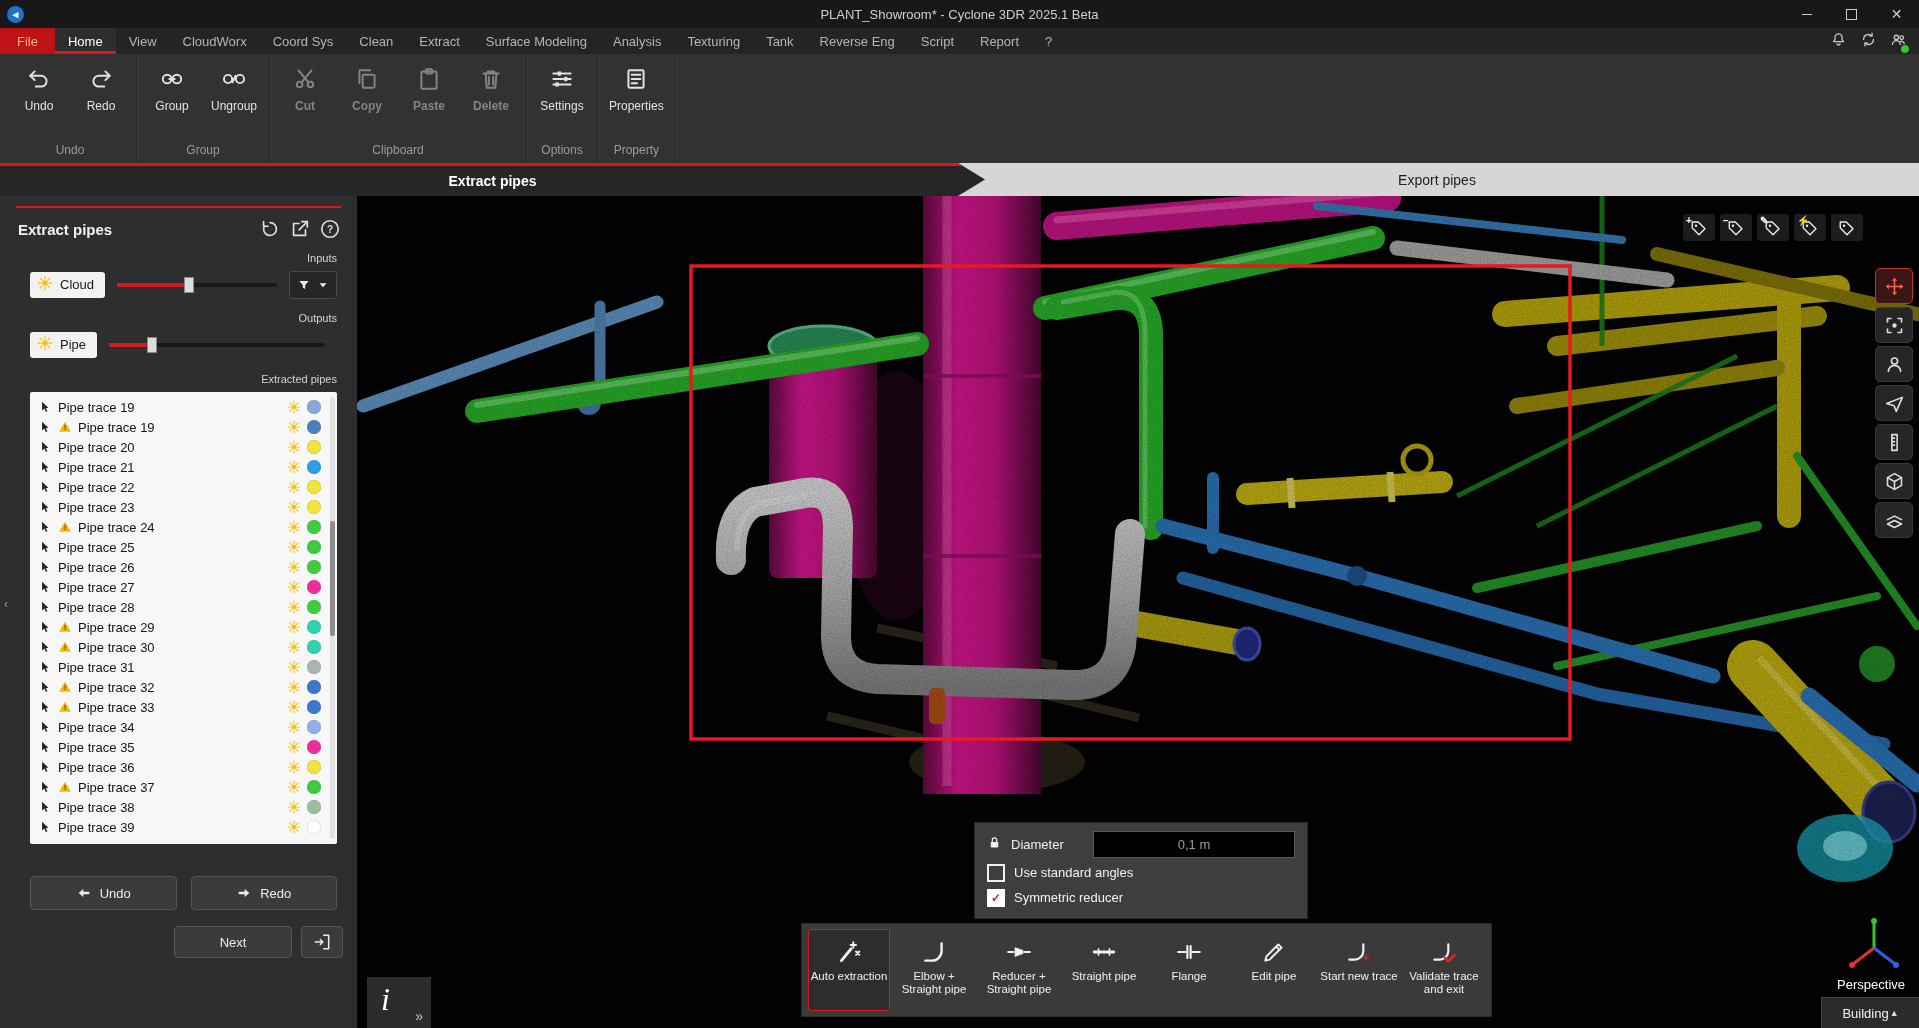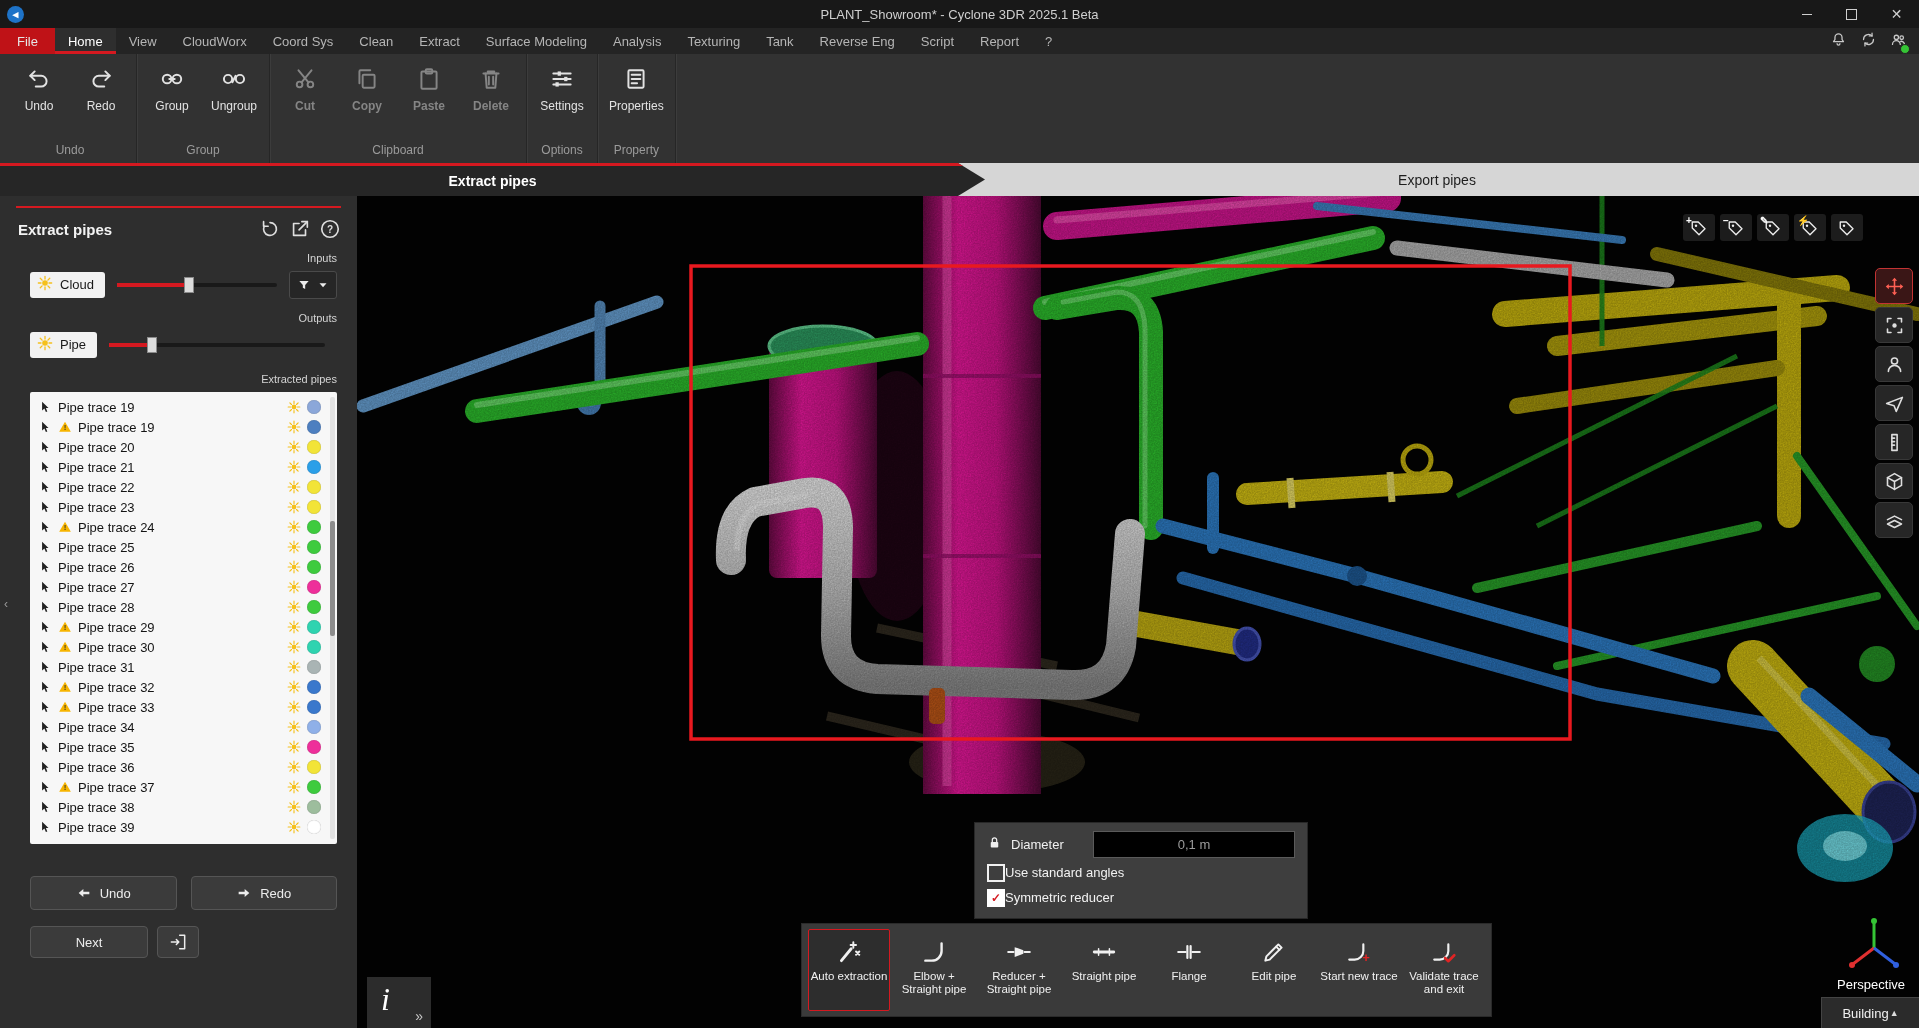--- a/index.html
+++ b/index.html
@@ -14,21 +14,21 @@
            display:flex;align-items:center;justify-content:center;font-size:11px;font-weight:bold;}
   .titletext{position:absolute;left:0;right:0;text-align:center;color:#cfcfcf;font-size:13px;}
   .winbtns{margin-left:auto;display:flex;z-index:2;}
   .winbtn{width:45px;height:28px;display:flex;align-items:center;justify-content:center;color:#cfcfcf;font-size:14px;}
   .winbtn .boxg{width:9px;height:9px;border:1px solid #cfcfcf;display:inline-block;}
   .winbtn .ming{width:10px;border-top:1px solid #cfcfcf;display:inline-block;}
 
   
   .menubar{position:absolute;left:0;top:28px;width:100%;height:26px;background:#242424;display:flex;align-items:stretch;}
   .menu-item{display:flex;align-items:center;padding:0 13px;font-size:13px;color:#b5b5b5;}
-  .menu-item.file{background:#bf1217;color:#e5e5e5;padding:0 17px;}
+  .menu-item.file{background:#bf1217;color:#fdba74;padding:0 17px;}
   .menu-item.active{background:#2e2e2e;color:#fff;box-shadow:inset 0 -3px 0 #d51920;}
   .menu-right{margin-left:auto;display:flex;align-items:center;gap:13px;padding-right:12px;color:#c9c9c9;}
   .menu-right .ico svg{width:17px;height:17px;}
   .presence{position:relative;}
   .presence .dot{position:absolute;right:-3px;bottom:-2px;width:8px;height:8px;border-radius:50%;background:#35c435;border:1px solid #242424;}
 
   
   .ribbon{position:absolute;left:0;top:54px;width:100%;height:109px;background:#323232;display:flex;padding-left:4px;box-sizing:border-box;}
   .rgroup{display:flex;flex-direction:column;padding:6px 5px 2px;border-right:1px solid #262626;box-shadow:1px 0 0 #3c3c3c;}
   .rbtns{display:flex;gap:2px;flex:1;}
@@ -69,21 +69,21 @@
   .prow{display:flex;align-items:center;height:20px;padding:0 16px 0 8px;gap:6px;font-size:13px;color:#141414;}
   .prow .ico svg{width:14px;height:14px;}
   .prow .pname{flex:1;}
   .pdot{width:14px;height:14px;border-radius:50%;display:inline-block;box-shadow:inset 0 0 1px rgba(0,0,0,.4);}
   .pscroll{position:absolute;right:2px;top:5px;bottom:5px;width:5px;background:#e2e2e2;border-radius:2px;}
   .pscroll .pthumb{position:absolute;left:0;right:0;top:28%;height:26%;background:#8c8c8c;border-radius:2px;}
   .ur-row{display:flex;gap:14px;margin:32px 20px 0 30px;}
   .pbtn{flex:1;height:32px;background:#3b3b3b;border:1px solid #555;border-radius:4px;color:#ececec;font-size:13px;
         display:flex;align-items:center;justify-content:center;gap:8px;}
   .pbtn .ico svg{width:16px;height:16px;}
-  .next-row{display:flex;gap:9px;margin:16px 14px 0 30px;}
+  .next-row{display:flex;justify-content:flex-end;gap:9px;margin:16px 14px 0 30px;}
   .next-btn{width:116px;height:30px;background:#3b3b3b;border:1px solid #555;border-radius:4px;color:#ececec;font-size:13px;
             display:flex;align-items:center;justify-content:center;}
   .exit-btn{width:40px;height:30px;background:#3b3b3b;border:1px solid #555;border-radius:4px;color:#ececec;
             display:flex;align-items:center;justify-content:center;}
   .collapse-handle{position:absolute;left:0;top:586px;width:12px;height:36px;color:#9a9a9a;display:flex;align-items:center;
                    justify-content:center;font-size:12px;z-index:7;}
 
   
   .infobox{position:absolute;left:367px;top:977px;width:64px;height:51px;background:#2c2c2c;z-index:6;color:#fff;}
   .infobox .big-i{position:absolute;left:14px;top:4px;font-family:"Liberation Serif",serif;font-style:italic;font-size:32px;}
@@ -103,21 +103,21 @@
   .rt-btn .ico svg{width:21px;height:21px;}
   .rt-btn.active{color:#ff6054;background:#3a1616;border-color:#c23333;}
 
   
   .overlay-panel{position:absolute;left:618px;top:627px;width:332px;background:#3e3e3e;box-shadow:0 0 0 1px #272727;
                  padding:5px 12px 8px;box-sizing:border-box;z-index:4;}
   .diam-row{display:flex;align-items:center;gap:9px;height:32px;color:#f0f0f0;font-size:13px;}
   .diam-row .ico svg{width:15px;height:15px;}
   .diam-input{margin-left:auto;width:200px;height:25px;background:#000000;border:1px solid #5a5a5a;color:#9c9c9c;
               display:flex;align-items:center;justify-content:center;font-size:13px;}
-  .chk-row{display:flex;align-items:center;height:25px;color:#f2f2f2;font-size:13px;}
+  .chk-row{display:flex;align-items:center;gap:9px;height:25px;color:#f2f2f2;font-size:13px;}
   .chk{width:14px;height:14px;border:2px solid #f0f0f0;display:flex;align-items:center;justify-content:center;
        font-size:12px;font-weight:bold;color:#d51920;background:transparent;}
   .chk.checked{background:#fff;border-color:#fff;}
 
   
   .bottom-toolbar{position:absolute;left:445px;top:728px;height:92px;background:#3a3a3a;display:flex;align-items:stretch;
                   padding:5px 6px;gap:3px;box-sizing:border-box;z-index:4;box-shadow:0 0 0 1px #2a2a2a;}
   .tool-btn{width:82px;display:flex;flex-direction:column;align-items:center;padding-top:9px;gap:5px;color:#f0f0f0;
             font-size:11.5px;text-align:center;border:1px solid transparent;border-radius:2px;box-sizing:border-box;line-height:1.15;}
   .tool-btn .ico svg{width:30px;height:26px;}

